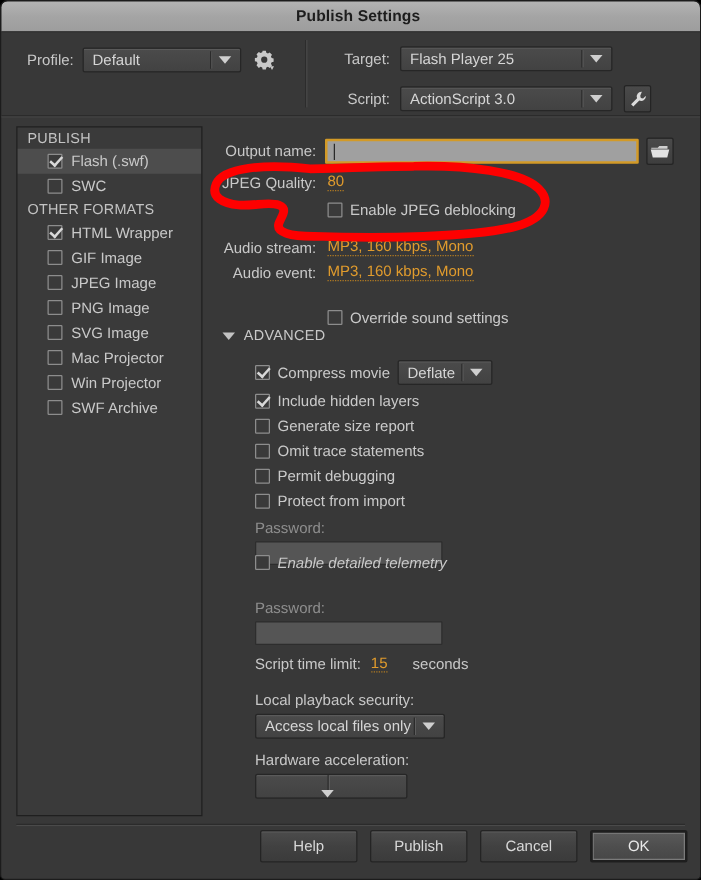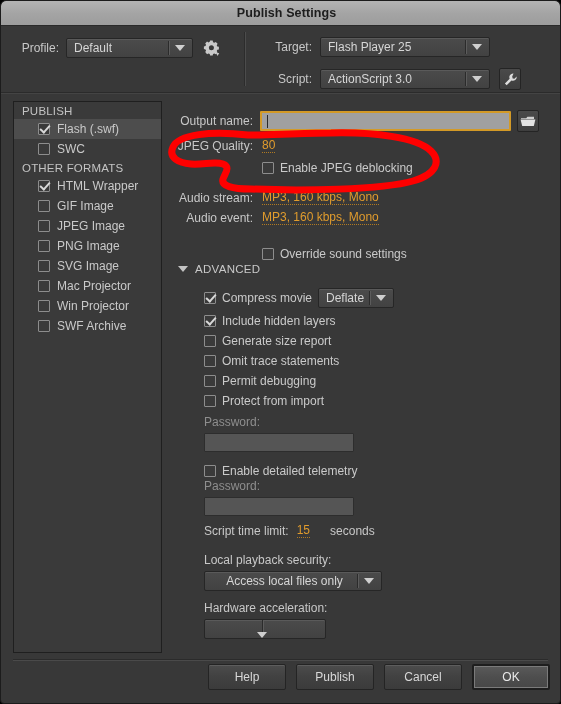--- a/index.html
+++ b/index.html
@@ -440,40 +440,40 @@
     <div class="prow chkrow" style="left:31px; top:293px;">
       <span class="cb"></span>
       <span>Protect from import</span>
     </div>
 
     <div class="prow" style="left:31px; top:314px;">
       <span class="lbl lbl-dim">Password:</span>
     </div>
     <div class="disabled-input" style="position:absolute; left:31px; top:332px; width:150px;"></div>
 
-    <div class="prow chkrow" style="left:31px; top:363px;">
+    <div class="prow chkrow" style="left:31px; top:342px;font-style:italic;">
       <span class="cb"></span>
       <span>Enable detailed telemetry</span>
     </div>
 
     <div class="prow" style="left:31px; top:378px;">
       <span class="lbl lbl-dim">Password:</span>
     </div>
     <div class="disabled-input" style="position:absolute; left:31px; top:396px; width:150px;"></div>
 
     <div class="prow" style="left:31px; top:423px;">
       <span class="lbl">Script time limit:</span>
       <span class="link" style="margin-left:8px;">15</span>
       <span class="lbl" style="margin-left:20px;">seconds</span>
     </div>
 
     <div class="prow" style="left:31px; top:452px;">
       <span class="lbl">Local playback security:</span>
     </div>
-    <div class="combo" style="position:absolute; left:31px; top:470px; width:178px;text-align:center;">
+    <div class="combo" style="position:absolute; left:31px; top:470px; width:152px;">
       <span class="cval">Access local files only</span>
       <span class="csep"></span>
       <span class="carrow"></span>
     </div>
 
     <div class="prow" style="left:31px; top:500px;">
       <span class="lbl">Hardware acceleration:</span>
     </div>
     <div class="combo" style="position:absolute; left:31px; top:518px; width:122px;flex-direction:column;">
       <span class="cval">None</span>

